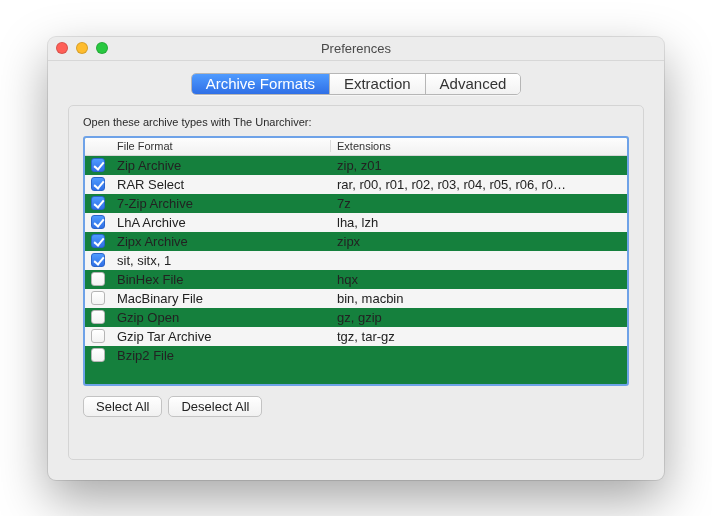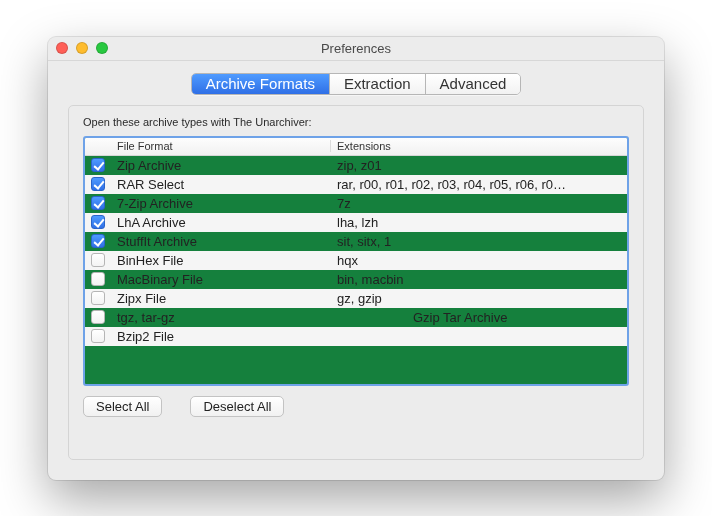--- a/index.html
+++ b/index.html
@@ -169,21 +169,21 @@
     top: 0.5px;
     width: 4px;
     height: 8px;
     border: solid #fff;
     border-width: 0 2px 2px 0;
     transform: rotate(40deg);
   }
 
   .btnrow {
     display: flex;
-    gap: 28px;
+    gap: 6px;
     margin-top: 10px;
   }
   .btn {
     height: 21px;
     padding: 0 12px;
     font-size: 13px;
     border: 1px solid #c3c3c3;
     border-radius: 5px;
     background: linear-gradient(#ffffff, #f1f1f1);
     color: #222;
@@ -250,50 +250,56 @@
               <div class="cell col-check">
                 <span class="chk on"></span>
               </div>
               <div class="cell col-format">LhA Archive</div>
               <div class="cell col-ext">lha, lzh</div>
             </div>
             <div class="row">
               <div class="cell col-check">
                 <span class="chk on"></span>
               </div>
-              <div class="cell col-format">StuffIt Archive</div>
+              <div class="cell col-format">Zipx Archive</div>
+              <div class="cell col-ext">zipx</div>
+            </div>
+            <div class="row">
+              <div class="cell col-check">
+                <span class="chk on"></span>
+              </div>
               <div class="cell col-ext">sit, sitx, 1</div>
             </div>
             <div class="row">
               <div class="cell col-check">
                 <span class="chk"></span>
               </div>
               <div class="cell col-format">BinHex File</div>
               <div class="cell col-ext">hqx</div>
             </div>
             <div class="row">
               <div class="cell col-check">
                 <span class="chk"></span>
               </div>
               <div class="cell col-format">MacBinary File</div>
               <div class="cell col-ext">bin, macbin</div>
             </div>
             <div class="row">
               <div class="cell col-check">
                 <span class="chk"></span>
               </div>
-              <div class="cell col-format">Zipx File</div>
+              <div class="cell col-format">Gzip Open</div>
               <div class="cell col-ext">gz, gzip</div>
             </div>
             <div class="row">
               <div class="cell col-check">
                 <span class="chk"></span>
               </div>
+              <div class="cell col-format">Gzip Tar Archive</div>
               <div class="cell col-ext">tgz, tar-gz</div>
-              <div class="cell col-format">Gzip Tar Archive</div>
             </div>
             <div class="row">
               <div class="cell col-check">
                 <span class="chk"></span>
               </div>
               <div class="cell col-format">Bzip2 File</div>
             </div>
           </div>
       </div>
 

